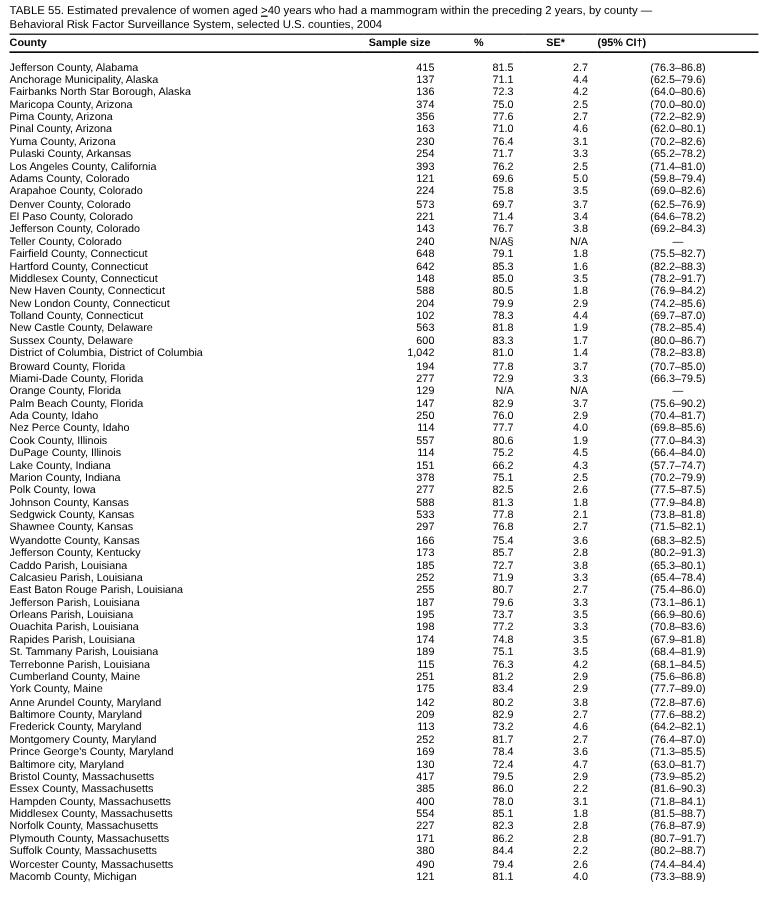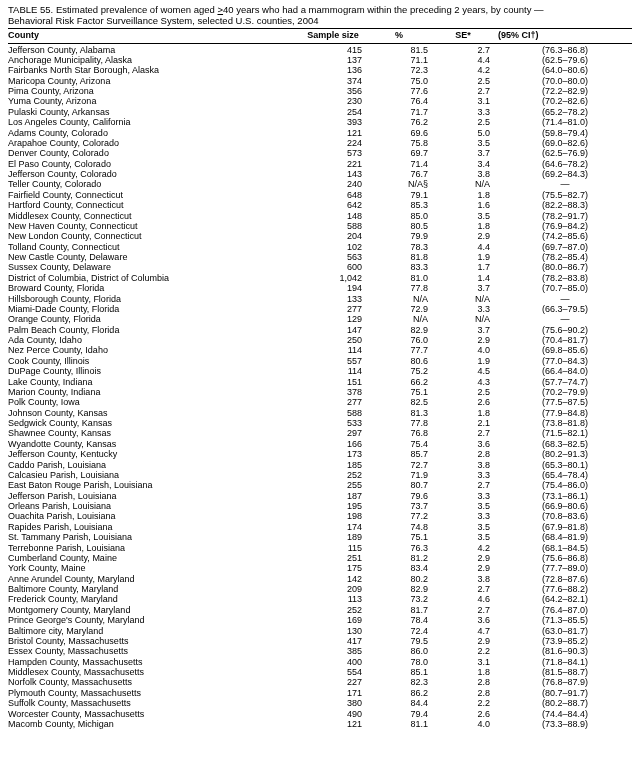--- a/index.html
+++ b/index.html
@@ -30,21 +30,21 @@
   th.c0 { text-align:left; }
   th.c1, th.c2, th.c3 { text-align:center; padding-right:8px; }
   th.c4 { text-align:left; }
   tbody td {
     font-size:9px; line-height:10.38px; height:10.38px;
     white-space:nowrap; overflow:hidden; vertical-align:middle;
   }
   td.c0 { text-align:left; }
   td.c1, td.c2, td.c3 { text-align:right; padding-right:8px; }
   td.c4 { text-align:center; }
-  tbody tr:first-child td { padding-top:1px; }
+  tbody tr:first-child td { padding-top:7px; }
 </style>
 </head>
 <body>
 
 <div class="page">
   <div class="title">
     <div><span>TABLE 55. Estimated prevalence of women aged </span><span class="ge">&gt;</span><span>40 years who had a mammogram within the preceding 2 years, by county —</span></div>
     <div>Behavioral Risk Factor Surveillance System, selected U.S. counties, 2004</div>
   </div>
 
@@ -95,20 +95,27 @@
           <td class="c4">(70.0–80.0)</td>
         </tr>
         <tr>
           <td class="c0">Pima County, Arizona</td>
           <td class="c1">356</td>
           <td class="c2">77.6</td>
           <td class="c3">2.7</td>
           <td class="c4">(72.2–82.9)</td>
         </tr>
         <tr>
+          <td class="c0">Pinal County, Arizona</td>
+          <td class="c1">163</td>
+          <td class="c2">71.0</td>
+          <td class="c3">4.6</td>
+          <td class="c4">(62.0–80.1)</td>
+        </tr>
+        <tr>
           <td class="c0">Yuma County, Arizona</td>
           <td class="c1">230</td>
           <td class="c2">76.4</td>
           <td class="c3">3.1</td>
           <td class="c4">(70.2–82.6)</td>
         </tr>
         <tr>
           <td class="c0">Pulaski County, Arkansas</td>
           <td class="c1">254</td>
           <td class="c2">71.7</td>
@@ -228,27 +235,20 @@
           <td class="c4">(78.2–83.8)</td>
         </tr>
         <tr>
           <td class="c0">Broward County, Florida</td>
           <td class="c1">194</td>
           <td class="c2">77.8</td>
           <td class="c3">3.7</td>
           <td class="c4">(70.7–85.0)</td>
         </tr>
         <tr>
-          <td class="c0">Hillsborough County, Florida</td>
-          <td class="c1">133</td>
-          <td class="c2">N/A</td>
-          <td class="c3">N/A</td>
-          <td class="c4">—</td>
-        </tr>
-        <tr>
           <td class="c0">Miami-Dade County, Florida</td>
           <td class="c1">277</td>
           <td class="c2">72.9</td>
           <td class="c3">3.3</td>
           <td class="c4">(66.3–79.5)</td>
         </tr>
         <tr>
           <td class="c0">Orange County, Florida</td>
           <td class="c1">129</td>
           <td class="c2">N/A</td>

